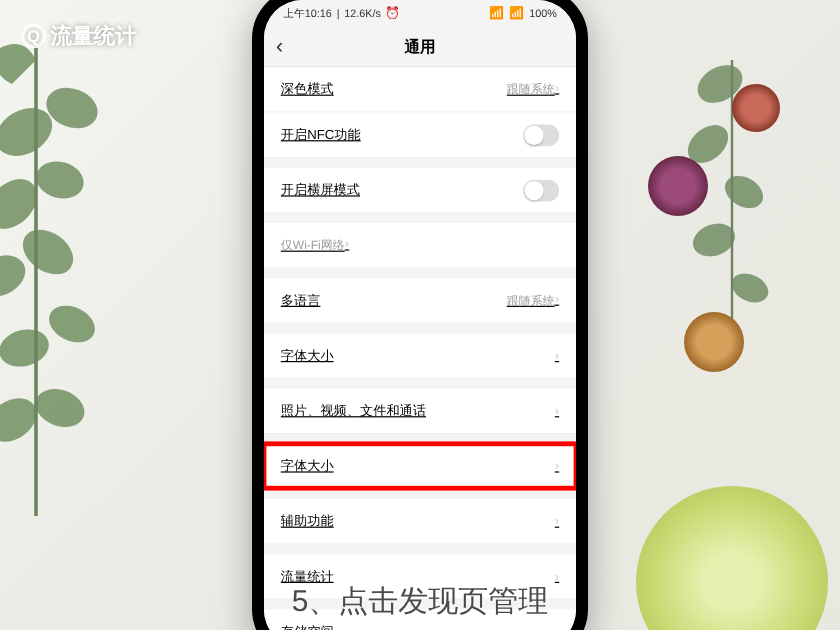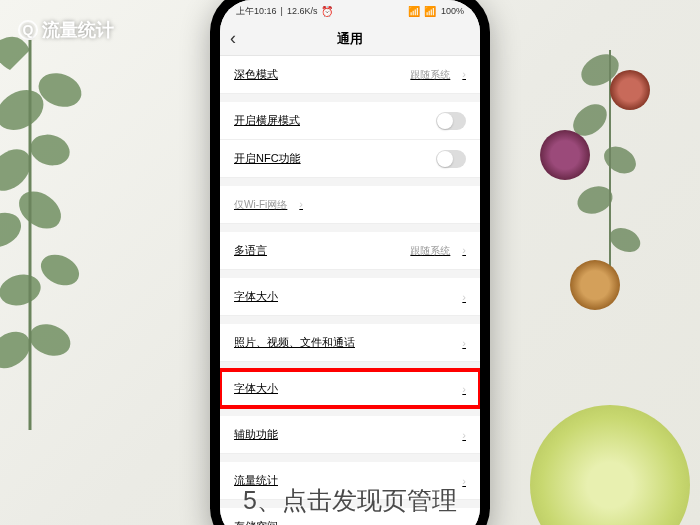--- a/index.html
+++ b/index.html
@@ -153,21 +153,21 @@
     font-size: 11px;
     cursor: pointer;
     position: relative;
     text-decoration: underline;
   }
   .list-item.section-gap { margin-top: 8px; }
   .item-label { color: #000; }
   .item-value {
     display: flex;
     align-items: flex-start;
-    gap: 12px;
+    gap: 0;
     color: #999;
     font-size: 10px;
   }
   .chevron {
     color: #ccc;
     font-size: 11px;
   }
   .toggle {
     width: 30px;
     height: 18px;
@@ -275,33 +275,33 @@
     </div>
 
     <div class="content" id="content">
         <div class="list-item">
           <span class="item-label">深色模式</span>
           <span class="item-value">
             <span>跟随系统</span>
             <span class="chevron">›</span>
           </span>
         </div>
-        <div class="list-item section-gap">
-          <span class="item-label">开启横屏模式</span>
-          <span class="item-value">
-            <span class="toggle"></span>
-          </span>
-        </div>
         <div class="list-item">
           <span class="item-label">开启NFC功能</span>
           <span class="item-value">
             <span class="toggle"></span>
           </span>
         </div>
         <div class="list-item section-gap">
+          <span class="item-label">开启横屏模式</span>
+          <span class="item-value">
+            <span class="toggle"></span>
+          </span>
+        </div>
+        <div class="list-item section-gap">
           <span class="item-value">
             <span>仅Wi-Fi网络</span>
             <span class="chevron">›</span>
           </span>
         </div>
         <div class="list-item section-gap">
           <span class="item-label">多语言</span>
           <span class="item-value">
             <span>跟随系统</span>
             <span class="chevron">›</span>

